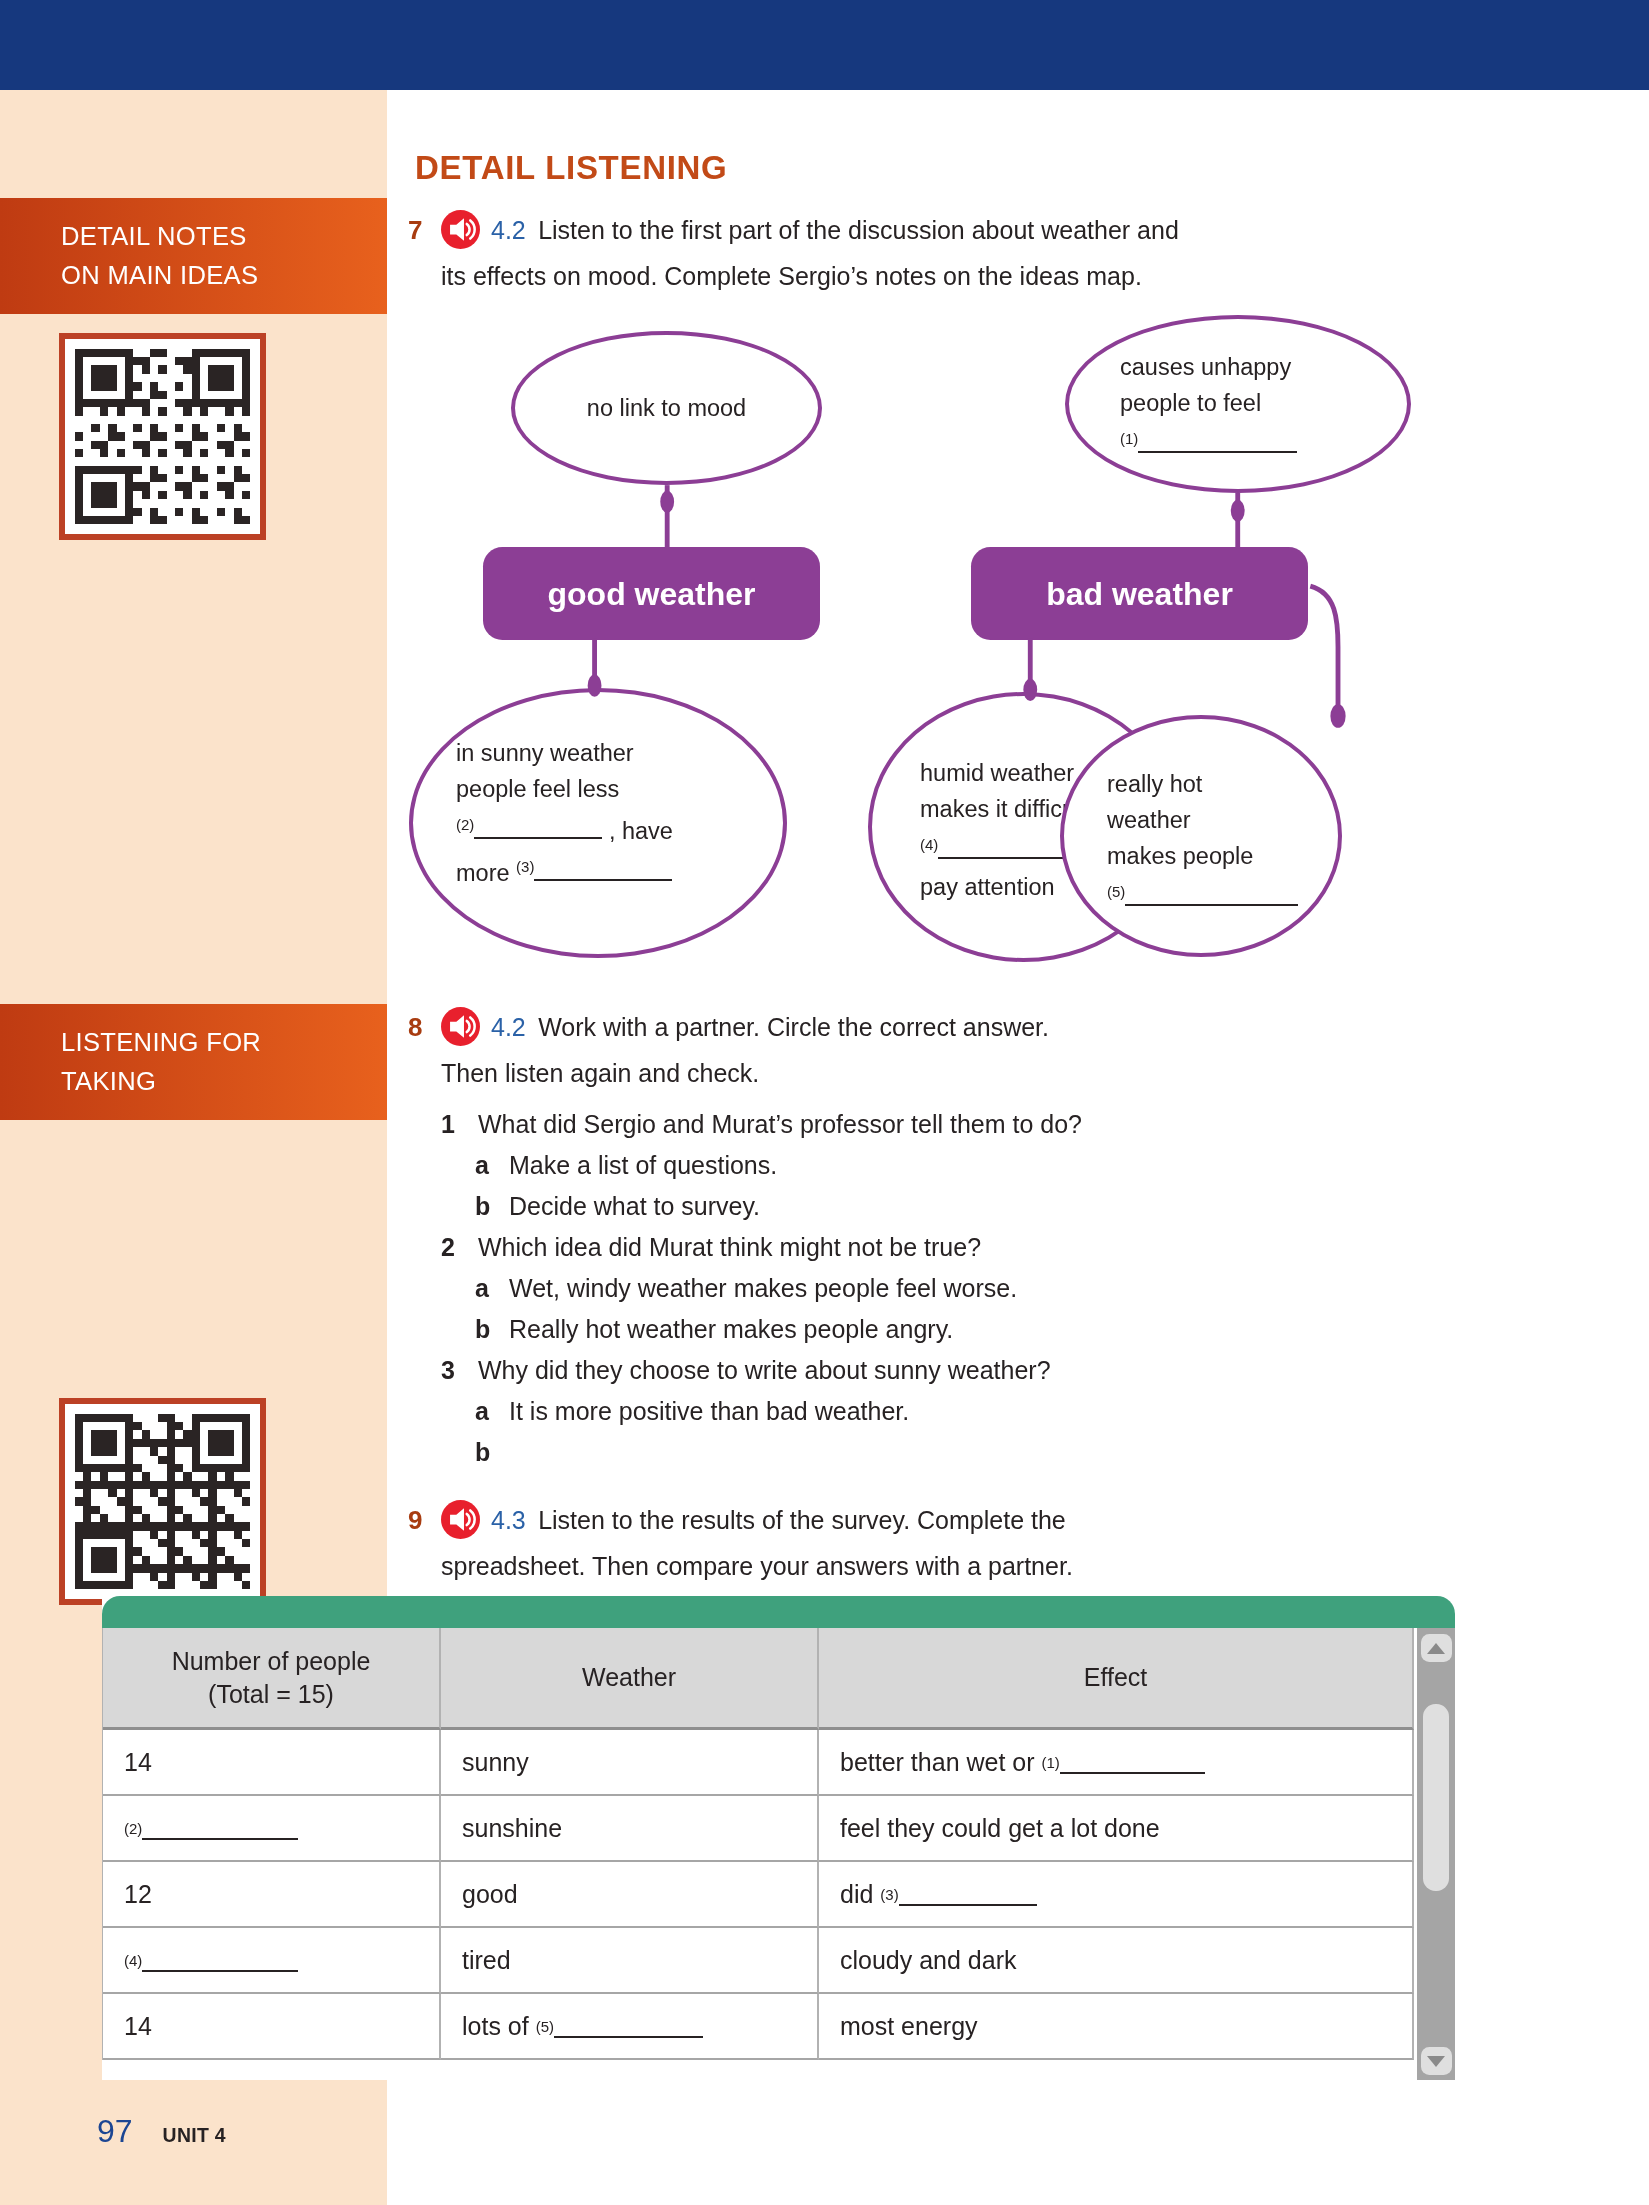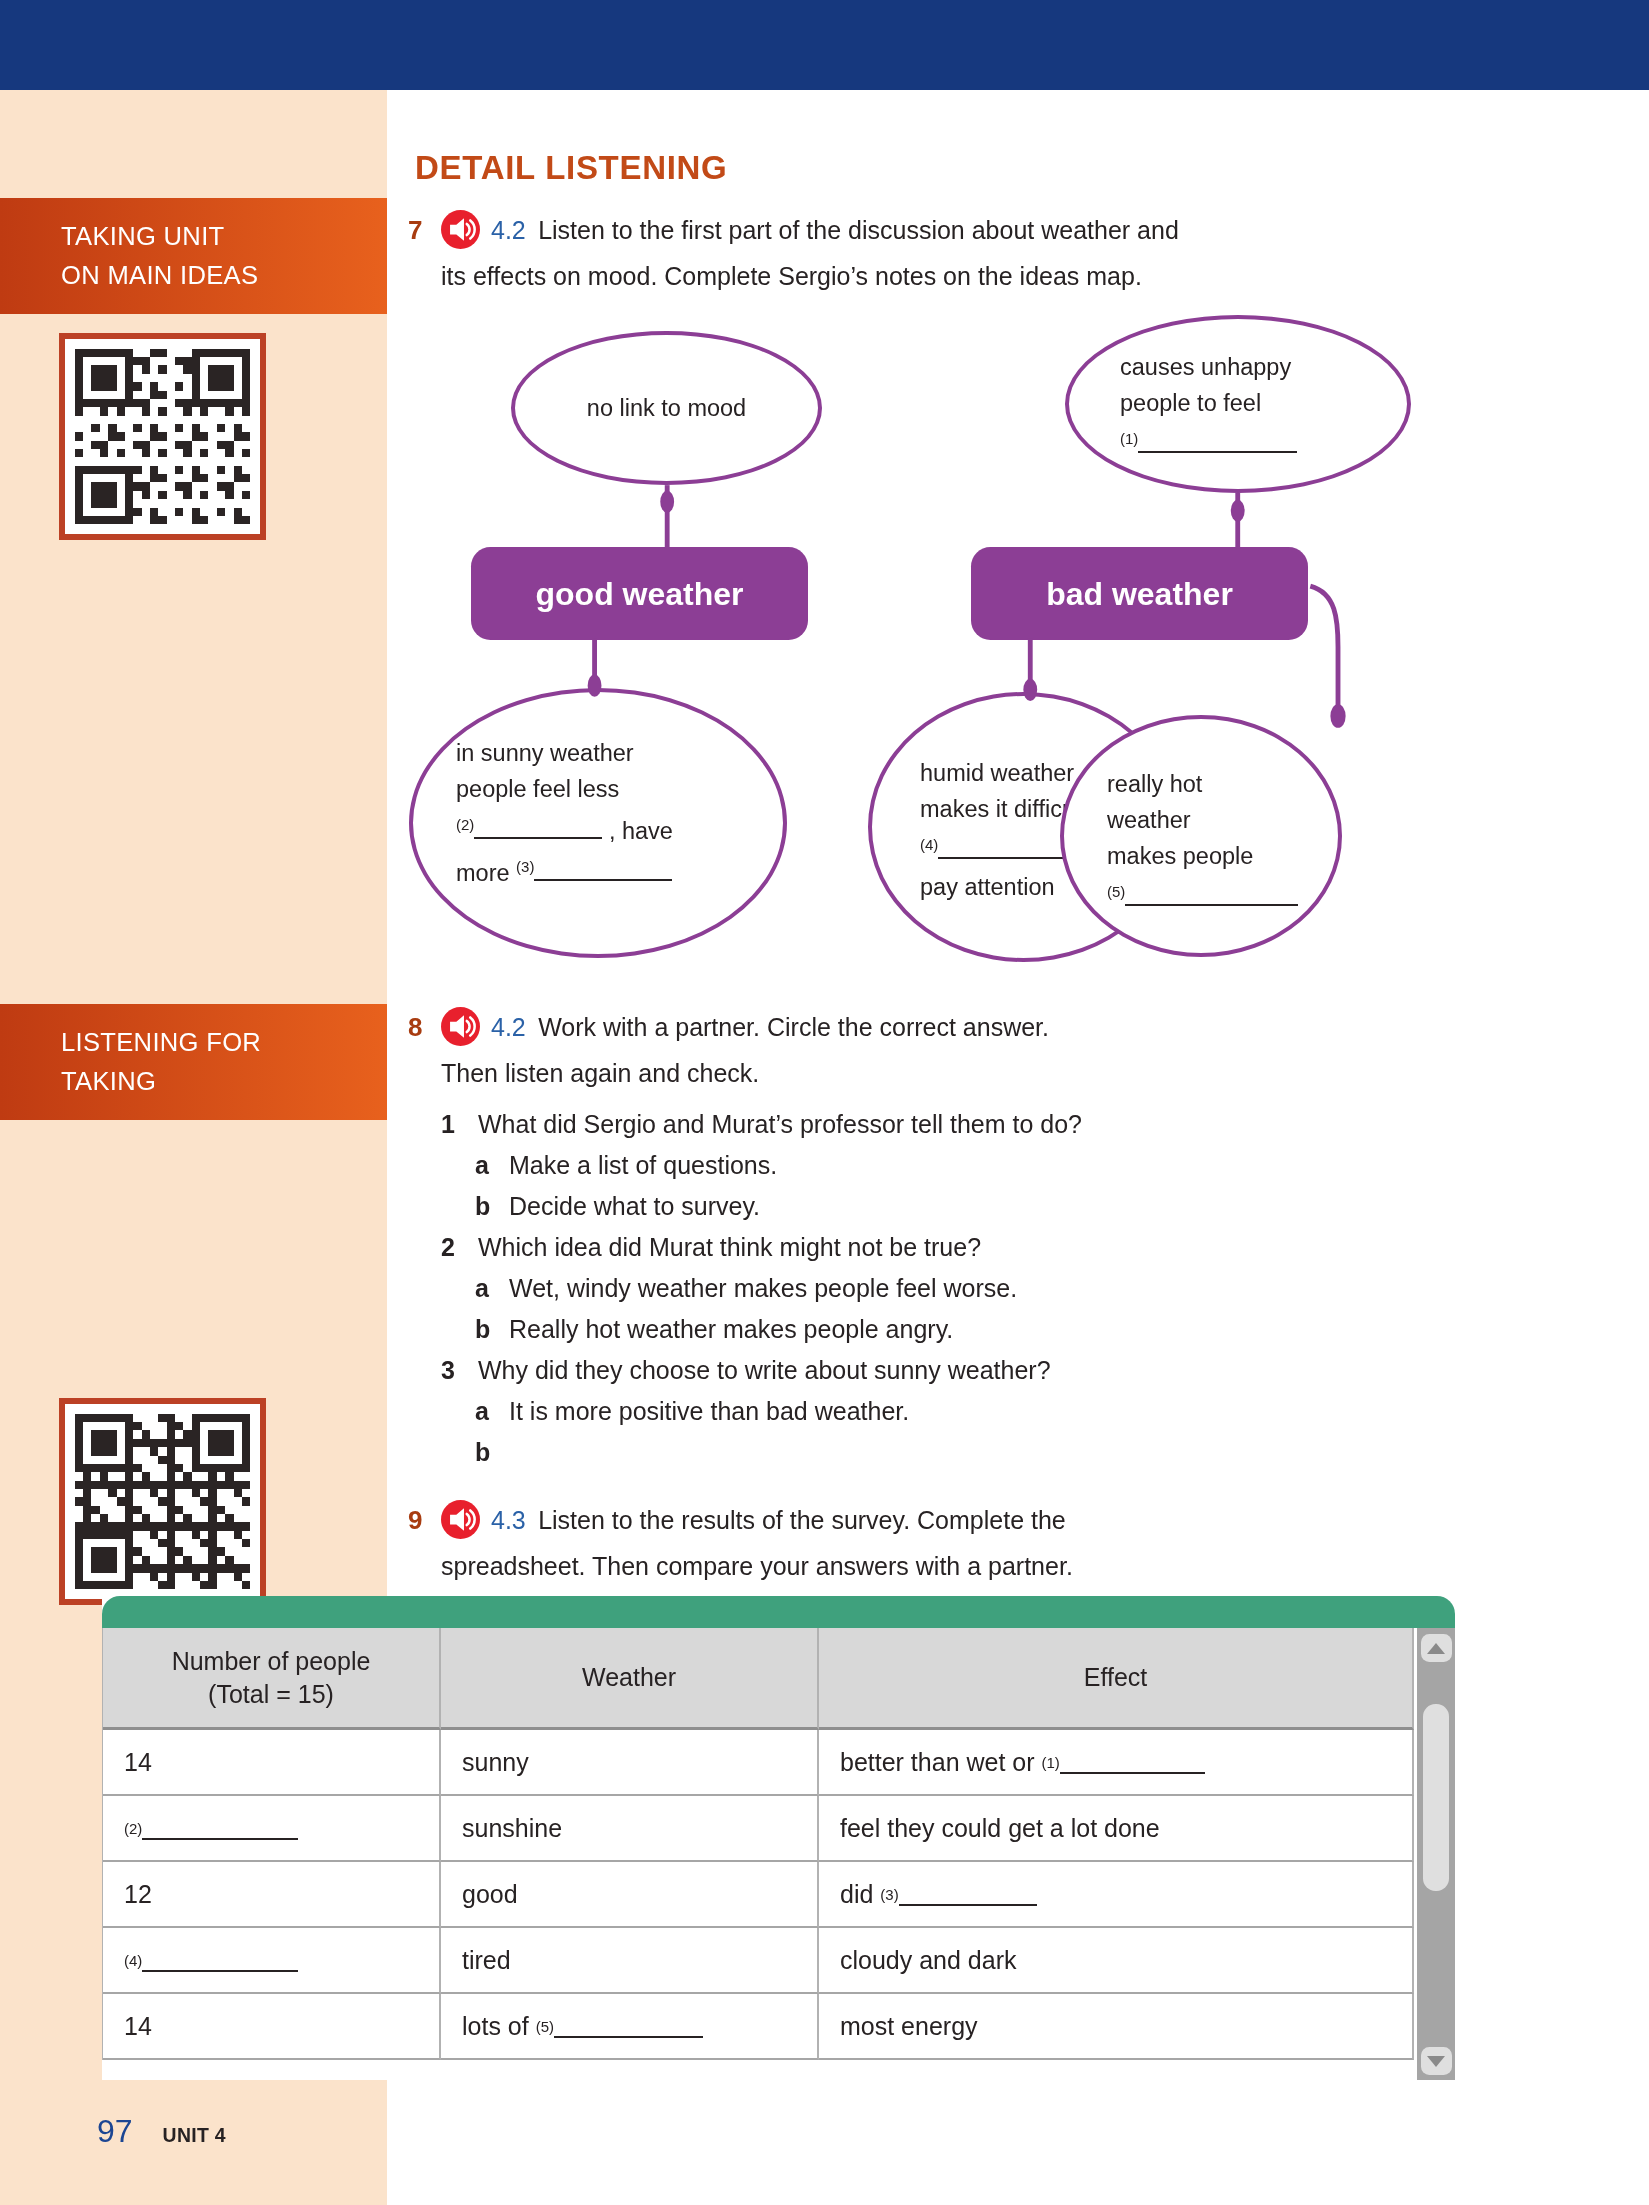--- a/index.html
+++ b/index.html
@@ -44,21 +44,21 @@
   .map{position:absolute;left:387px;top:315px;width:1263px;height:657px;font-size:23.5px;line-height:36px;}
   .map svg.links{position:absolute;left:0;top:0;pointer-events:none;}
   .mapellipse{position:absolute;border:4.1px solid #8c3e95;border-radius:50%;box-sizing:border-box;background:#fff;}
   .e1{left:124px;top:16px;width:311px;height:154px;display:flex;align-items:center;justify-content:center;}
   .e2{left:678px;top:0px;width:346px;height:178px;padding:30px 0 0 51px;}
   .e3{left:22px;top:373px;width:378px;height:270px;padding:43px 0 0 43px;}
   .e4{left:481px;top:377px;width:311px;height:270px;padding:59px 0 0 48px;}
   .e5{left:673px;top:400px;width:282px;height:242px;padding:47px 0 0 43px;}
   .mapbox{position:absolute;width:337px;height:93px;background:#8c3e95;border-radius:19.4px;
     color:#ffffff;font-size:32px;font-weight:700;display:flex;align-items:center;justify-content:center;}
-  .boxgood{left:84px;top:232px;}
+  .boxgood{left:96px;top:232px;}
   .boxbad{left:584px;top:232px;}
 
   .sup{font-size:15px;vertical-align:super;letter-spacing:0;}
   .blank{display:inline-block;border-bottom:2.1px solid #272223;height:21px;vertical-align:baseline;}
   .b230{width:159px;} .b185{width:128px;} .b200{width:138px;} .b190{width:131px;}
   .b250{width:173px;} .b210{width:145px;} .b225{width:156px;} .b215{width:149px;}
 
   
   .questions{position:absolute;left:441px;top:1104px;font-size:25px;line-height:41px;width:1176px;}
   .qline{display:flex;}
@@ -93,21 +93,21 @@
 </style>
 </head>
 <body>
 
 <div class="page">
 
   <div class="topbar"></div>
   <div class="sidebar"></div>
 
   <div class="side-label label1">
-    <div>TAKING UNIT</div>
+    <div>DETAIL NOTES</div>
     <div>ON MAIN IDEAS</div>
   </div>
 
   <div class="qr qr1">
     <div class="qr-grid">
         <div style="grid-row-start: 1; grid-column-start: 1;"></div>
         <div style="grid-row-start: 1; grid-column-start: 2;"></div>
         <div style="grid-row-start: 1; grid-column-start: 3;"></div>
         <div style="grid-row-start: 1; grid-column-start: 4;"></div>
         <div style="grid-row-start: 1; grid-column-start: 5;"></div>

